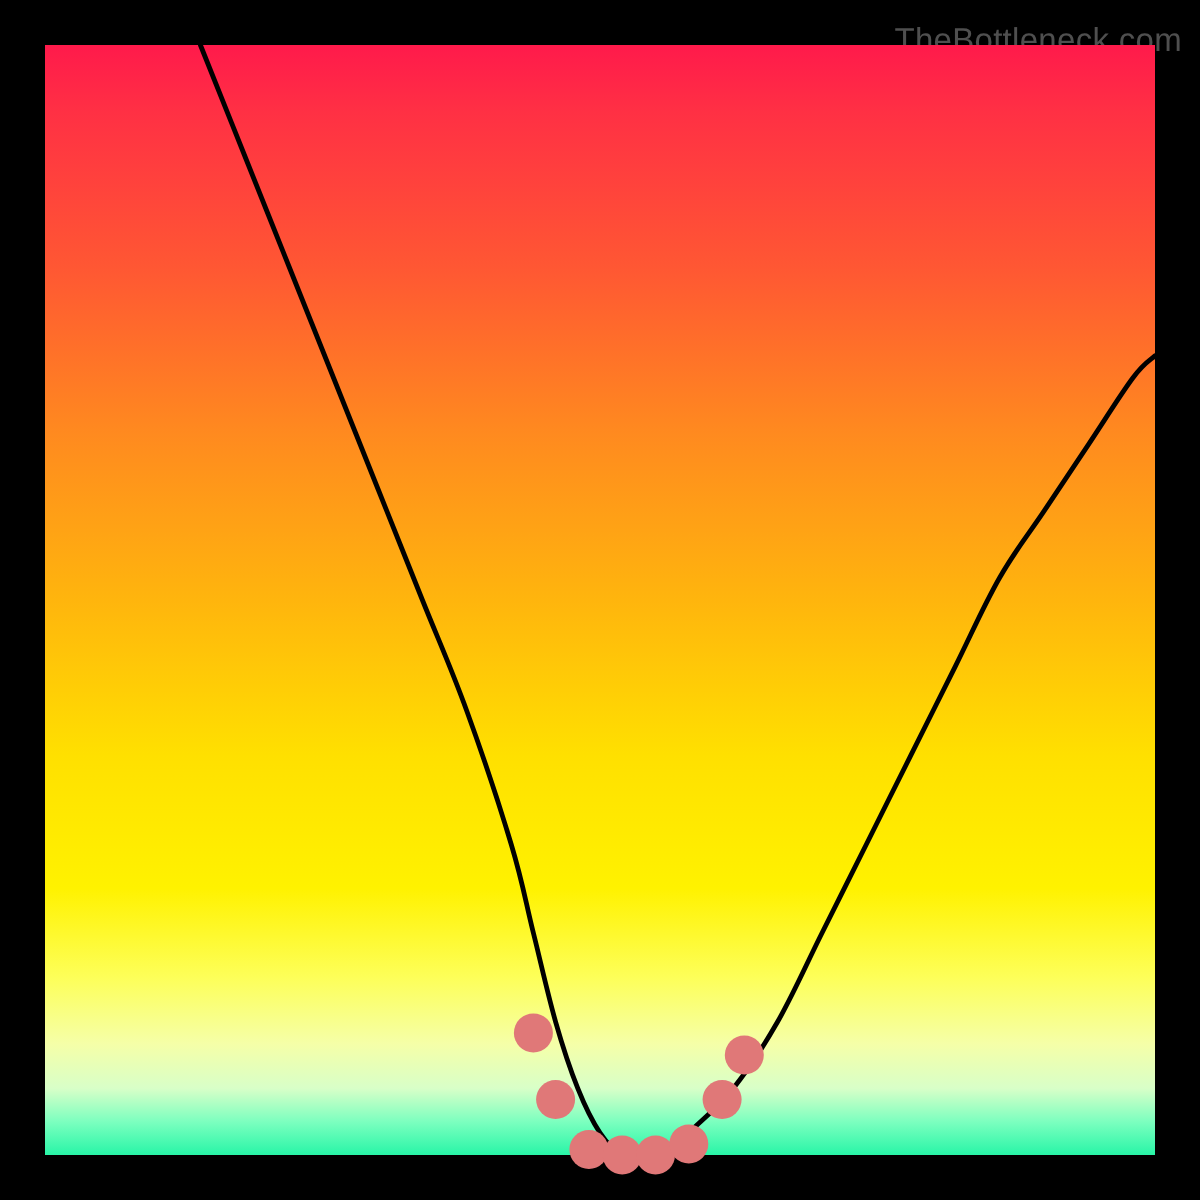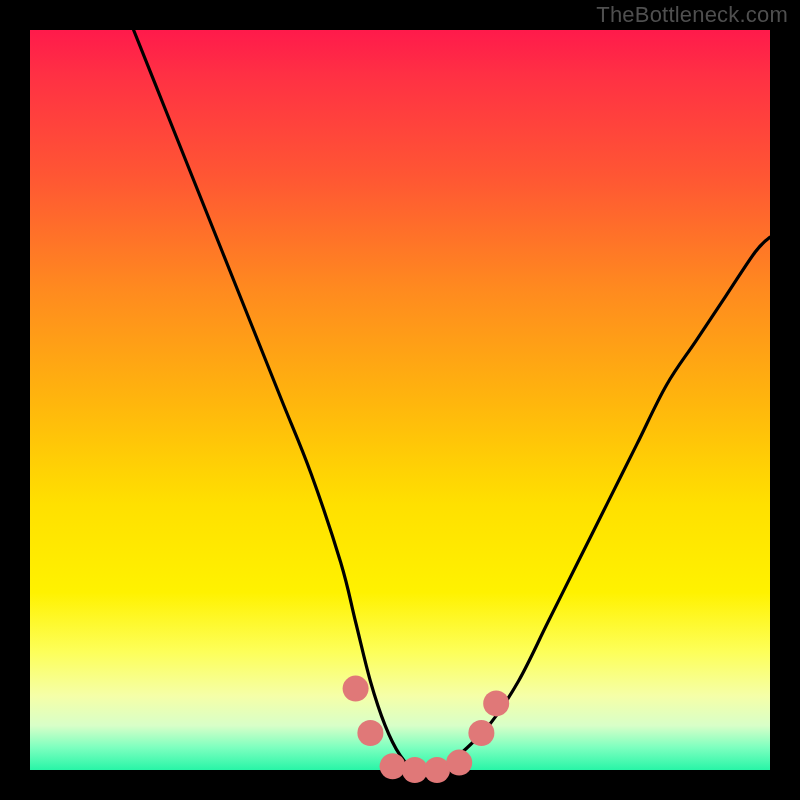--- a/index.html
+++ b/index.html
@@ -33,21 +33,21 @@
       #fff200 76%,
       #fdff59 84%,
       #f5ffa8 90%,
       #d8ffc8 94%,
       #7cffbf 97%,
       #28f5a7 100%
     );
   }
   .watermark {
     position: absolute;
-    top: 2px;
+    top: 14px;
     right: 12px;
     color: #4f4f4f;
     font-size: 22px;
     letter-spacing: 0.2px;
     font-weight: 500;
     user-select: none;
   }
   svg.curve {
     position: absolute;
     left: 0;

